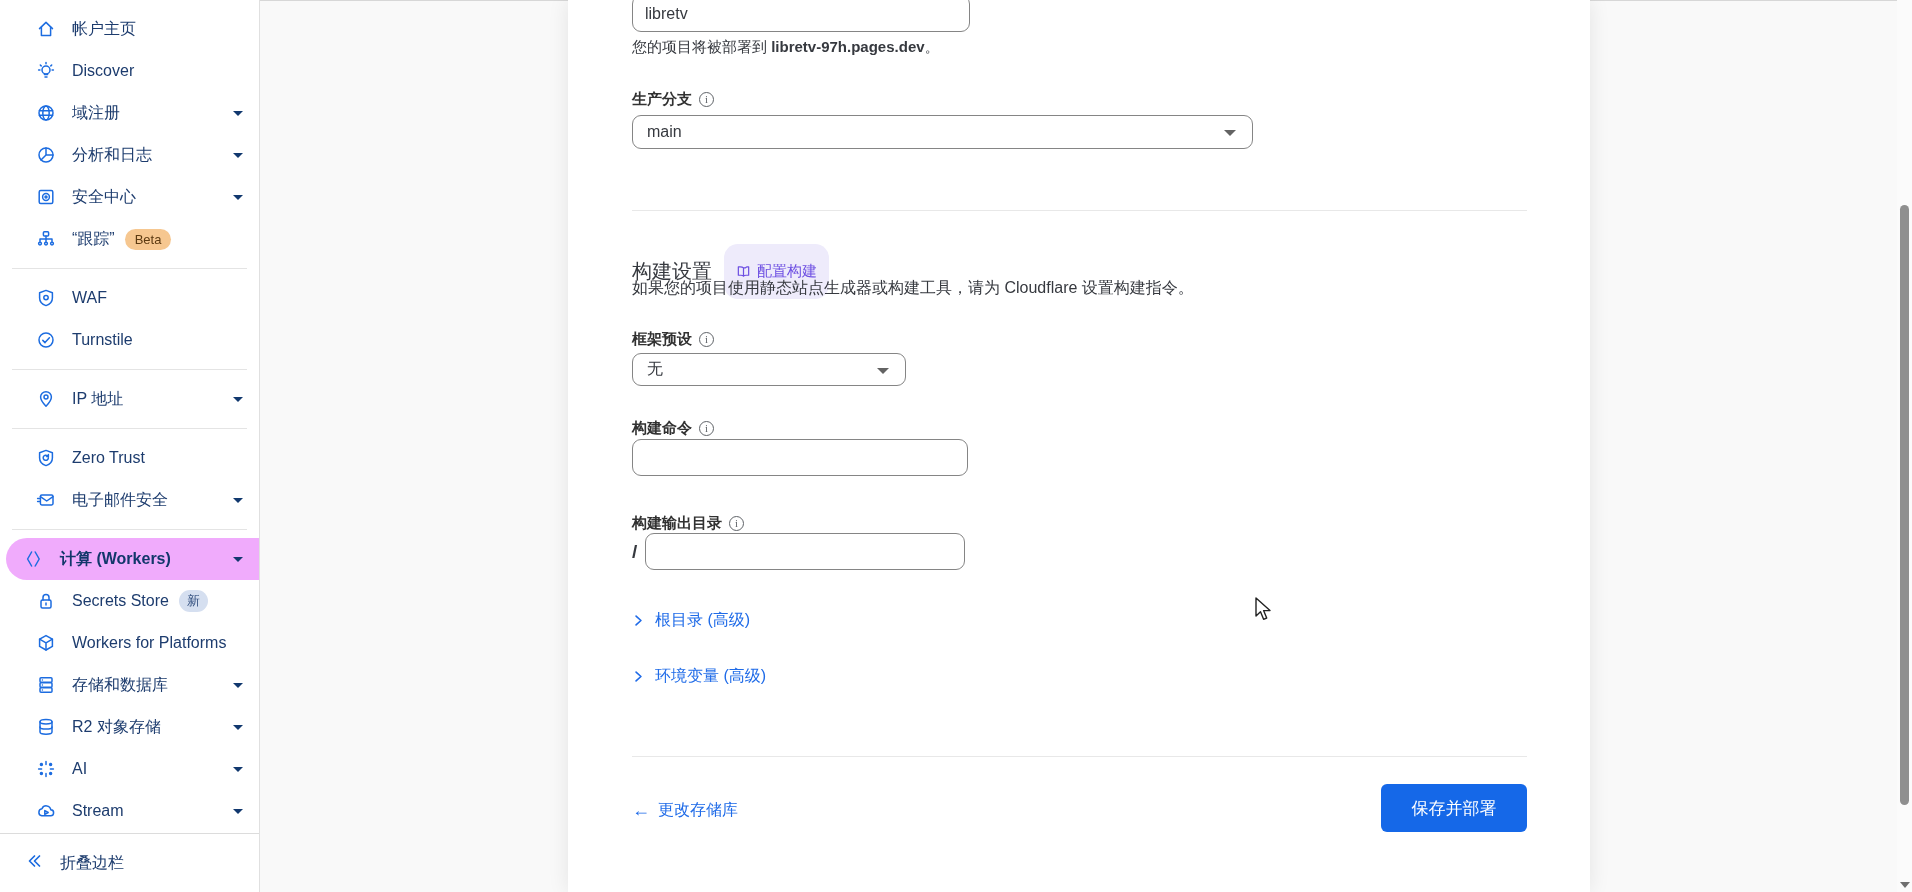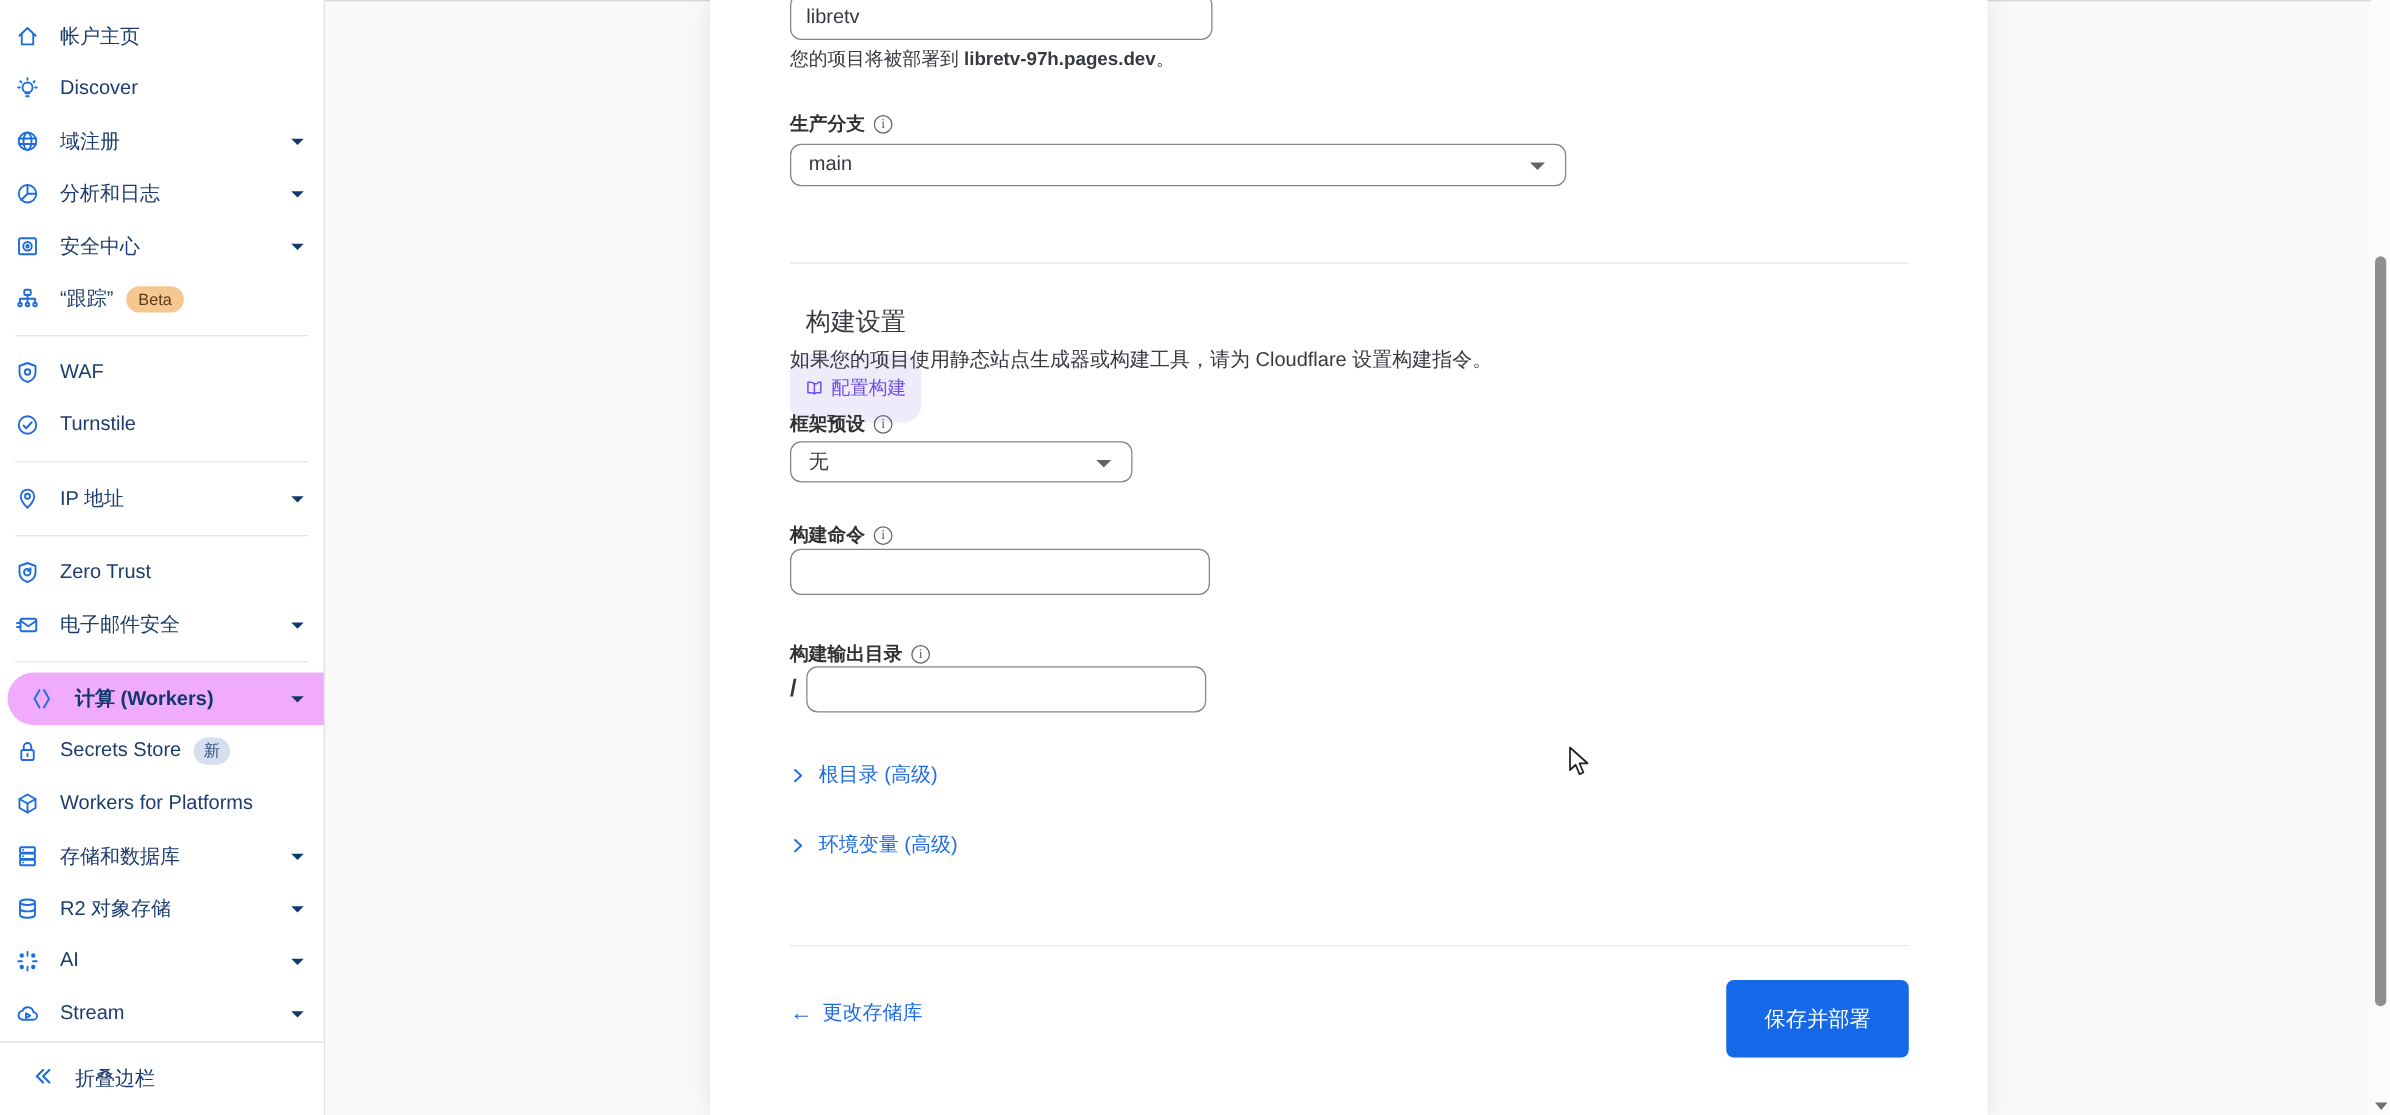--- a/index.html
+++ b/index.html
@@ -4,21 +4,21 @@
 <style>
   * { margin:0; padding:0; box-sizing:border-box; }
   html,body { width:1912px; height:892px; overflow:hidden;
     font-family:"Liberation Sans","DejaVu Sans",sans-serif; background:#f9f9f9; }
 
   
   .sidebar { position:absolute; left:0; top:0; width:260px; height:892px;
     background:#ffffff; border-right:1px solid #e0e0e0; z-index:5; }
   .nav { padding-top:8px; }
   .nav-item { position:relative; height:42px; display:flex; align-items:center;
-    padding-left:12px; cursor:pointer; }
+    padding-left:36px; cursor:pointer; }
   .nav-item .ico { width:20px; height:20px; flex:0 0 20px; display:flex;
     align-items:center; justify-content:center; }
   .nav-item .lbl { margin-left:16px; font-size:16px; color:#1d3c6e; white-space:nowrap; }
   .nav-item.active { background:#f0abfc; border-radius:24px 0 0 24px; margin-left:6px;
     padding-left:18px; }
   .nav-item.active .lbl { font-weight:bold; color:#12376b; }
   .nav-chev { position:absolute; right:16px; top:50%; margin-top:-2px;
     width:0; height:0; border-left:5px solid transparent; border-right:5px solid transparent;
     border-top:5px solid #11386e; }
   .nav-div { height:1px; background:#e4e4e4; margin:8px 12px; }
@@ -307,21 +307,21 @@
     <span>生产分支</span>
     <span class="info-icon">i</span>
   </div>
   <div class="selectbox abs" style="left:64px; top:115px; width:621px; height:34px;">
     <span class="sel-val">main</span>
     <span class="sel-chev"></span>
   </div>
 
   <div class="divider abs" style="left:64px; top:210px; width:895px;"></div>
 
-  <div class="abs" style="left:64px; top:244px; display:flex; align-items:center; gap:12px;flex-direction:column;">
+  <div class="abs" style="left:64px; top:244px; display:flex; align-items:center; gap:12px;">
     <span class="section-title">构建设置</span>
     <span class="pill-badge">
       <svg width="15" height="15" viewBox="0 0 16 16" fill="none" stroke="#6d4fe2" stroke-width="1.3" stroke-linejoin="round">
         <path d="M8 4.2 C7.3 3.4 6 3 4.5 3 H2.5 v9 h2.8 c1.2 0 2.2 .4 2.7 1 c.5 -.6 1.5 -1 2.7 -1 h2.8 V3 h-2 C12 3 10.7 3.4 10 4.2 Z"></path>
         <path d="M8 4.2 V13"></path>
       </svg>
       <span>配置构建</span>
     </span>
   </div>
 
@@ -365,21 +365,21 @@
     <span>环境变量 (高级)</span>
   </div>
 
   <div class="divider abs" style="left:64px; top:756px; width:895px;"></div>
 
   <div class="back-link abs" style="left:64px; top:800px;">
     <span class="arrow">←</span>
     <span>更改存储库</span>
   </div>
 
-  <button class="primary-btn" style="right:63px; top:784px; width:146px; height:62px;">保存并部署</button>
+  <button class="primary-btn" style="right:63px; top:784px; width:146px; height:48px;">保存并部署</button>
 </main>
 
 <div class="scrollbar">
   <div class="scroll-thumb"></div>
   <div class="scroll-down"></div>
 </div>
 
 <svg class="cursor" style="left:1255px; top:597px;" width="19" height="26" viewBox="0 0 19 26">
   <polygon points="1,1 1,19 5.5,14.8 8.6,22.3 11.7,21 8.6,13.6 15,13.6" fill="#ffffff" stroke="#222222" stroke-width="1.4" stroke-linejoin="round"></polygon>
 </svg>

